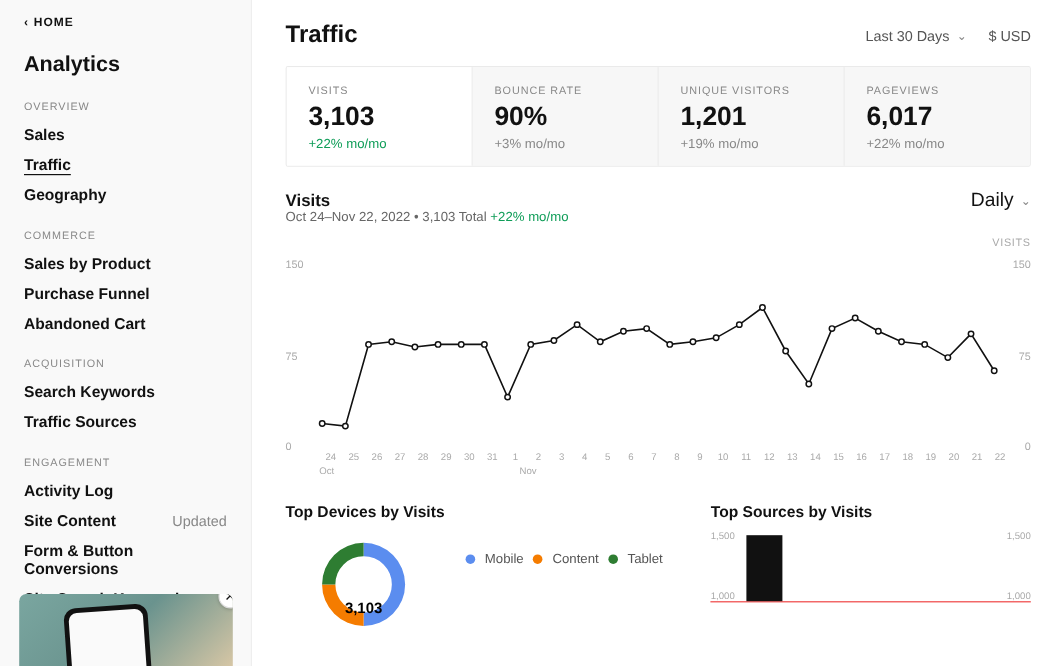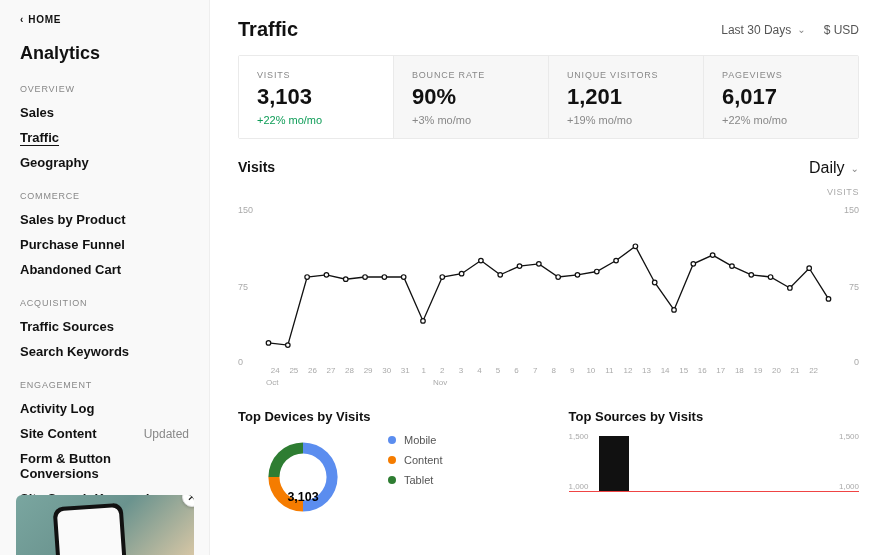--- a/index.html
+++ b/index.html
@@ -34,29 +34,29 @@
   .kpi-delta.pos { color: #0f9d58; }
 
   .chart-section { margin-bottom: 22px; }
   .chart-header { display: flex; justify-content: space-between; align-items: flex-start; margin-bottom: 4px; }
   .chart-title { font-size: 14px; font-weight: 700; }
   .chart-sub { font-size: 11px; color: #666; }
   .chart-sub .pos { color: #0f9d58; }
   .chart-area { position: relative; height: 200px; margin-top: 10px; }
   .y-label { position:absolute; font-size:9px; color:#aaa; }
   .axis-title { position:absolute; right:0; top:0; font-size:9px; letter-spacing:0.6px; color:#aaa; text-transform:uppercase;}
-  .x-labels { display:flex; justify-content:flex-start; position:absolute; bottom:0; left:28px; right:36px; font-size:8px; color:#aaa; }
+  .x-labels { display:flex; justify-content:flex-start; position:absolute; bottom:0; left:28px; right:16px; font-size:8px; color:#aaa; }
   .x-labels span { flex:1; text-align:center; }
   .month-lbl { position:absolute; font-size:8px; color:#aaa; }
 
   .bottom-row { display:flex; gap:40px; }
   .bot-col { flex:1; }
   .bot-title { font-size:13px; font-weight:700; margin-bottom:8px; }
   .donut-wrap { display:flex; align-items:flex-start; gap:20px; }
-  .legend { display:flex; flex-direction:column; gap:8px; font-size:11px; color:#555; margin-top:2px;}
+  .legend { display:flex; flex-direction:row; gap:8px; font-size:11px; color:#555; margin-top:18px;}
   .legend-row { display:flex; align-items:center; gap:8px; }
   .legend-dot { width:8px;height:8px;border-radius:50%;}
   .donut-center { font-size:18px;font-weight:700; }
   .bar-wrap { display:flex; align-items:flex-end; gap:8px; height:60px; padding:0 30px; border-bottom:1px solid #ef4444; position:relative;}
   .bar { width:30px; background:#111;}
   .bar-y { position:absolute; font-size:8px; color:#aaa; }
 </style>
 </head>
 <body>
 
@@ -84,24 +84,24 @@
       </div>
       <div class="sb-item">
         <span>Purchase Funnel</span>
       </div>
       <div class="sb-item">
         <span>Abandoned Cart</span>
       </div>
       <div class="sb-gap"></div>
       <div class="sb-section-label">ACQUISITION</div>
       <div class="sb-item">
+        <span>Search Keywords</span>
+      </div>
+      <div class="sb-item">
         <span>Traffic Sources</span>
-      </div>
-      <div class="sb-item">
-        <span>Search Keywords</span>
       </div>
       <div class="sb-gap"></div>
       <div class="sb-section-label">ENGAGEMENT</div>
       <div class="sb-item">
         <span>Activity Log</span>
       </div>
       <div class="sb-item">
         <span>Site Content</span>
         <span class="sb-badge">Updated</span>
       </div>
@@ -154,20 +154,23 @@
         <div class="kpi-label">PAGEVIEWS</div>
         <div class="kpi-value">6,017</div>
         <div class="kpi-delta">+22% mo/mo</div>
       </div>
     </div>
 
   <div class="chart-section">
     <div class="chart-header">
       <div>
         <div class="chart-title">Visits</div>
+        <div class="chart-sub">
+          <span>Oct 24–Nov 22, 2022 • 3,103 Total </span><span class="pos">+22% mo/mo</span>
+        </div>
       </div>
       <div class="dropdown">
         <span>Daily</span>
         <span class="chev">⌄</span>
       </div>
     </div>
     <div class="chart-area">
       <span class="axis-title" style="left:0;right:auto;"></span>
       <span class="axis-title">VISITS</span>
       <span class="y-label" style="left:0;top:18px;">150</span>

